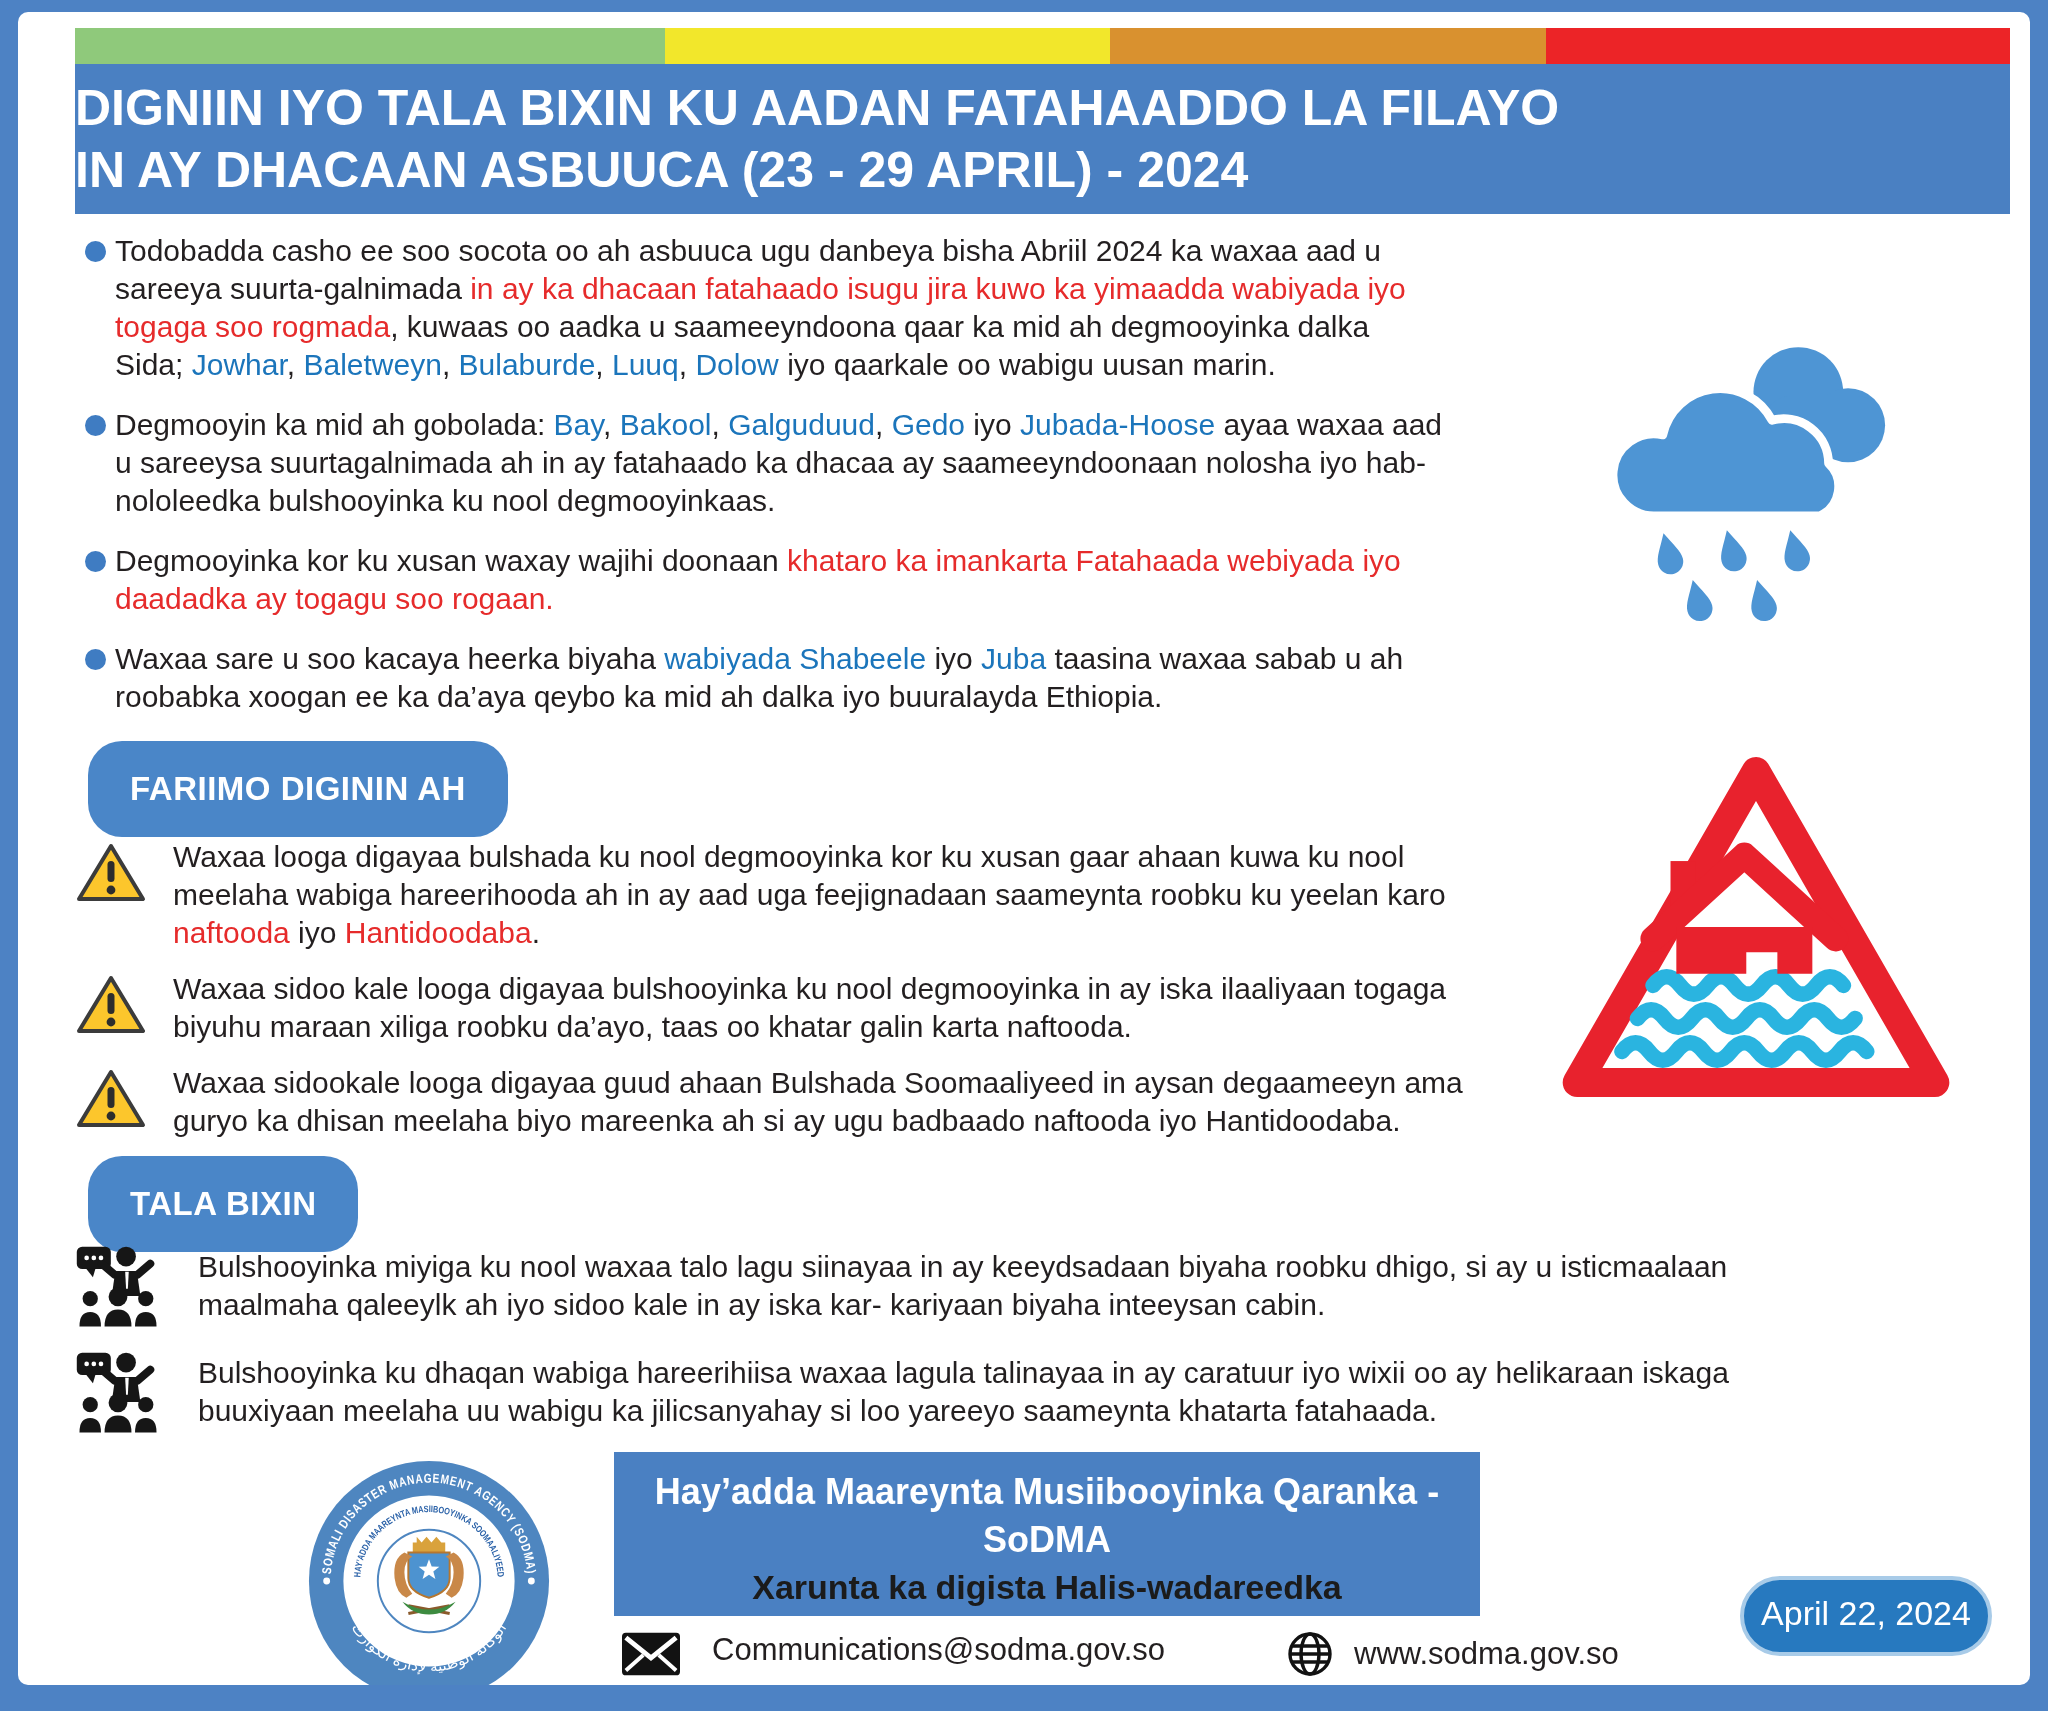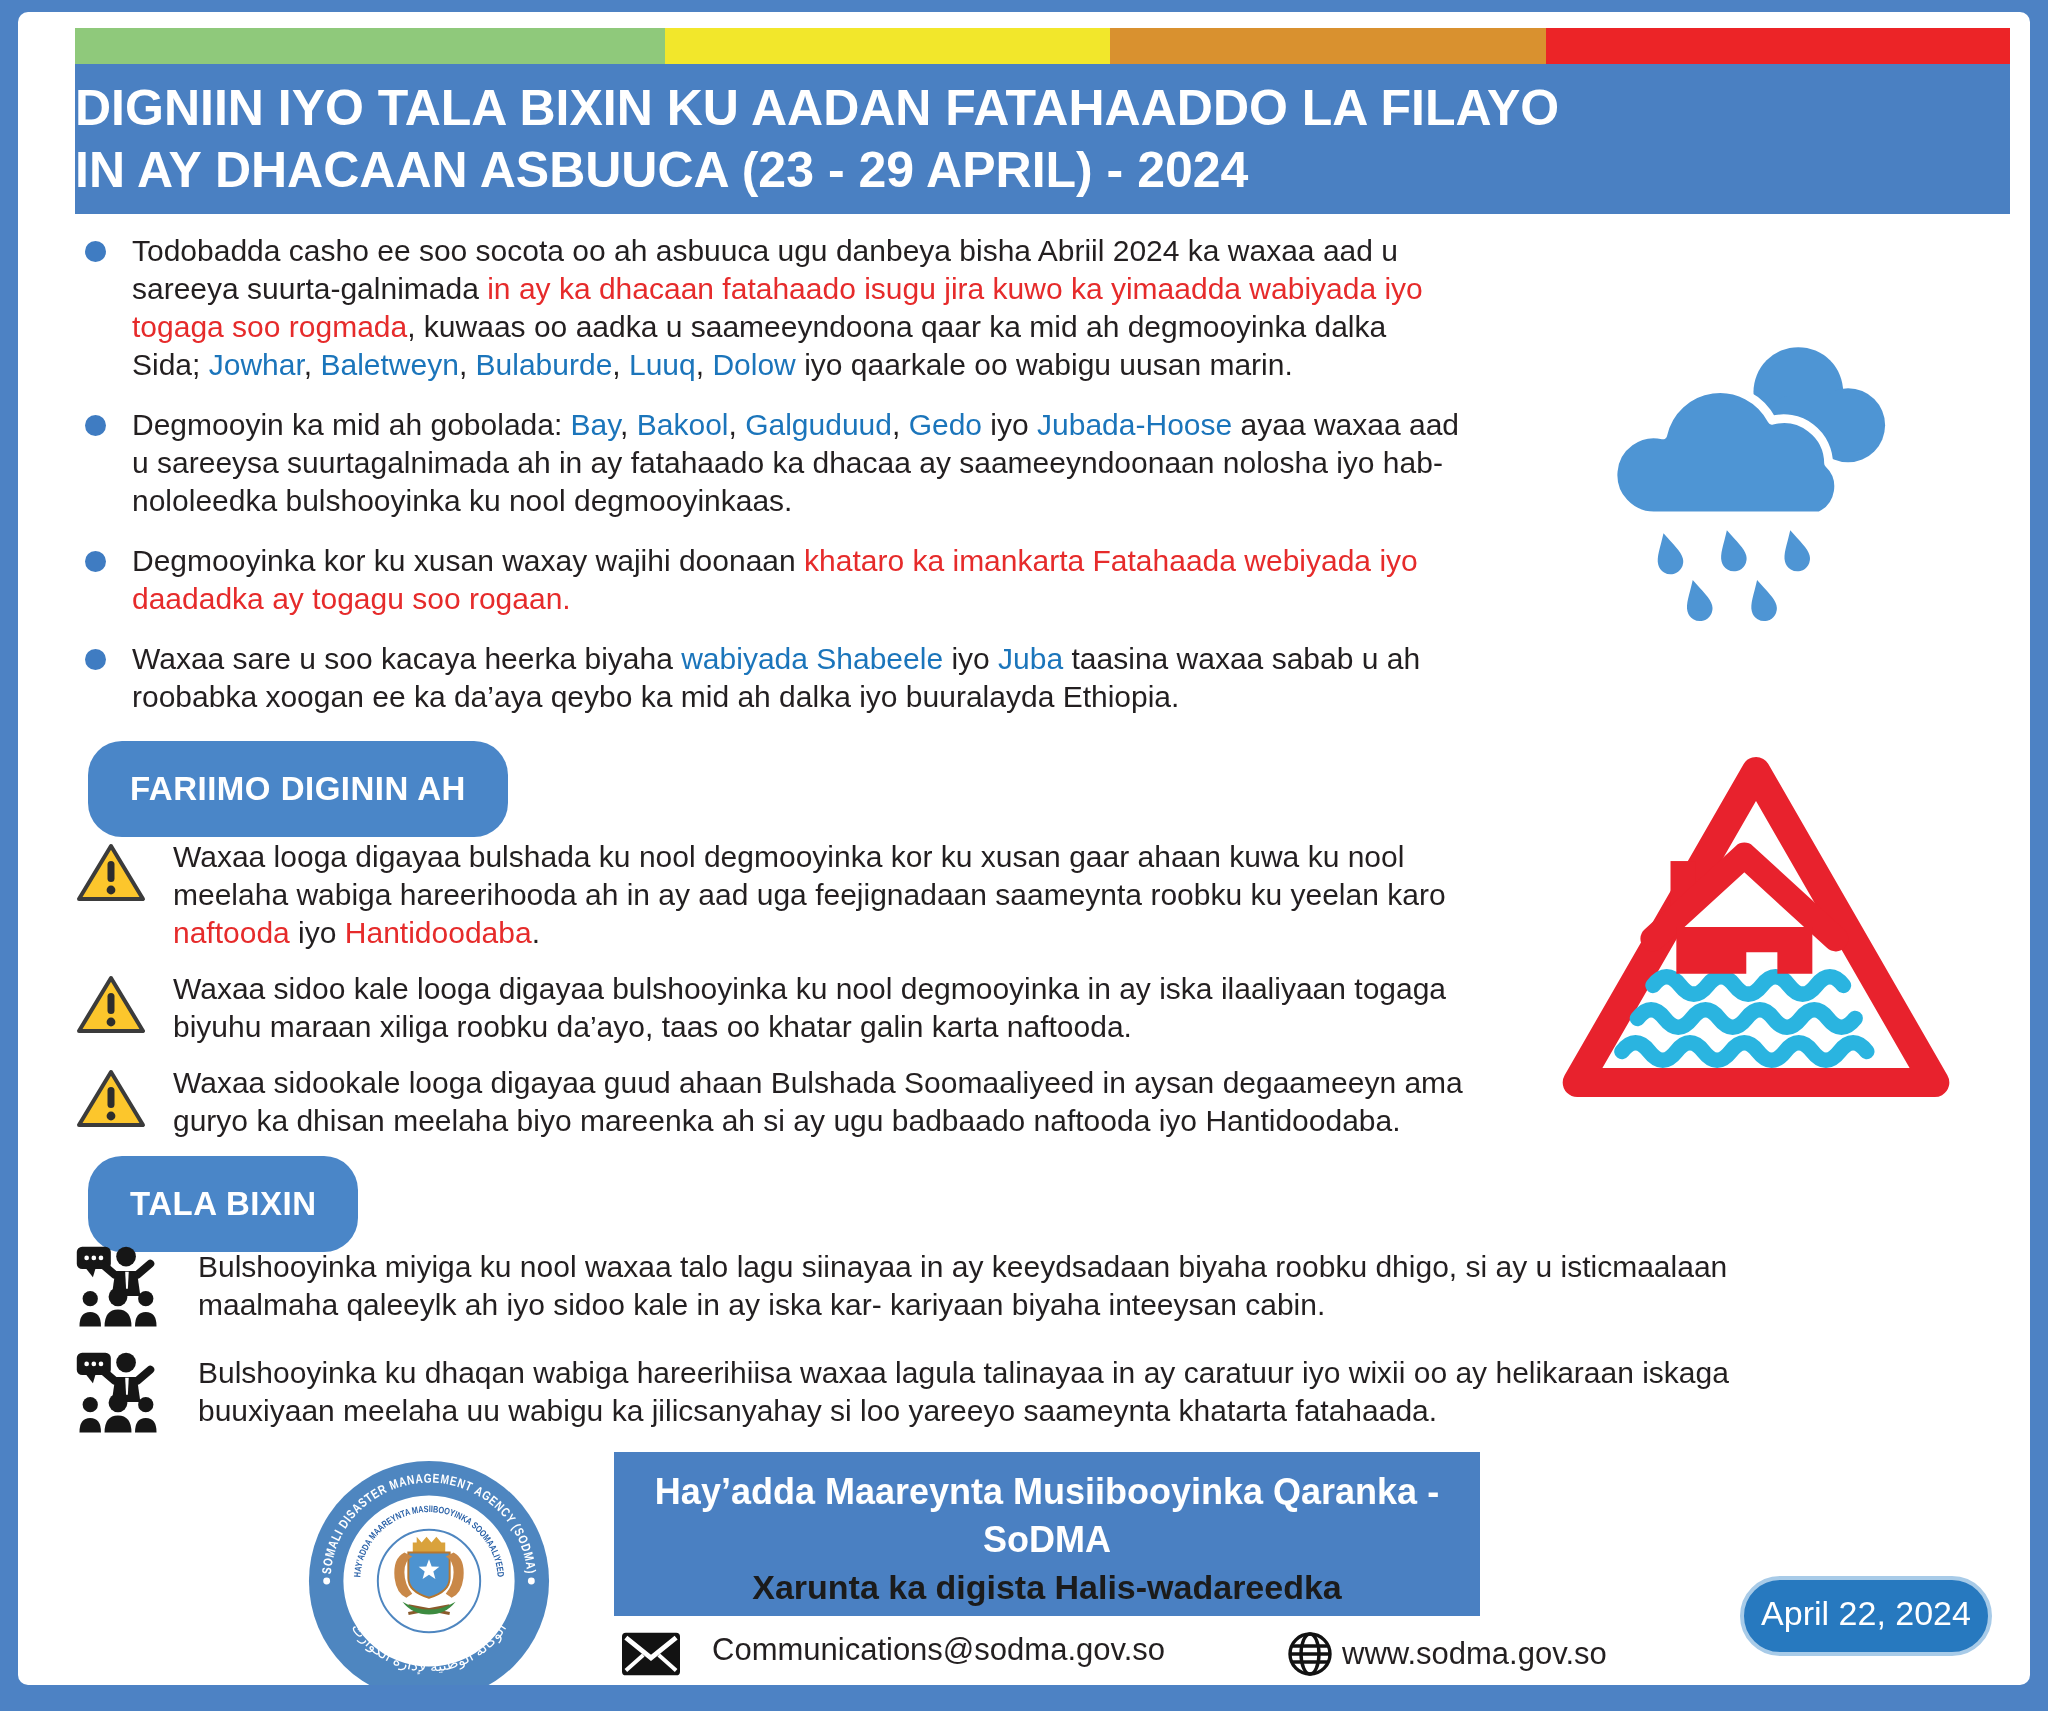--- a/index.html
+++ b/index.html
@@ -18,21 +18,21 @@
   .rs-yellow{width:23%;background:#f2e72b;}
   .rs-orange{width:22.5%;background:#d9912f;}
   .rs-red{width:24%;background:#ec2427;}
 
   .banner{position:absolute;left:75px;top:64px;width:1935px;height:150px;background:#4a80c2;color:#fff;
     text-align:left;font-weight:bold;z-index:2;}
   .banner div{font-size:50px;line-height:62px;}
   .banner .l1{margin-top:13px;}
 
   .bullets{position:absolute;left:85px;top:232px;width:1380px;z-index:2;}
-  .bullet{display:flex;gap:26px;margin-bottom:22px;}
+  .bullet{display:flex;gap:9px;margin-bottom:22px;}
   .dot{flex:0 0 21px;width:21px;height:21px;border-radius:50%;background:#3f7cc2;margin-top:9px;}
   .bullet p,.wrow p,.arow p{margin:0;font-size:30px;line-height:38px;}
   .bullet p{max-width:1330px;}
 
   .sg-red{color:#e62b2b;}
   .sg-link{color:#1b75bb;}
 
   .pill{position:absolute;background:#4a86c8;color:#fff;font-weight:bold;font-size:33px;line-height:64px;
     height:64px;padding:16px 42px;border-radius:34px;z-index:2;letter-spacing:.5px;}
   .pill-warn{left:88px;top:741px;}
@@ -53,21 +53,21 @@
 
   .logo{position:absolute;left:306px;top:1458px;z-index:2;}
 
   .orgbox{position:absolute;left:614px;top:1452px;width:866px;height:164px;background:#4a80c2;
     text-align:center;color:#fff;z-index:2;}
   .orgbox .o1{font-size:36px;font-weight:bold;margin-top:16px;line-height:48px;}
   .orgbox .o2{font-size:34px;font-weight:600;color:#1b1b1b;line-height:46px;}
   .orgbox .o3{font-size:26px;line-height:34px;}
 
   .contact-email{position:absolute;left:622px;top:1632px;display:flex;align-items:flex-start;gap:32px;z-index:2;font-size:31px;}
-  .contact-web{position:absolute;left:1286px;top:1630px;display:flex;align-items:center;gap:8px;z-index:2;font-size:31px;}
+  .contact-web{position:absolute;left:1286px;top:1630px;display:flex;align-items:center;gap:20px;z-index:2;font-size:31px;}
   .contact-email span,.contact-web span{white-space:nowrap;}
 
   .datepill{position:absolute;left:1740px;top:1576px;width:244px;height:72px;background:#2779bf;
     border:4px solid #a8cbe8;border-radius:40px;color:#fff;font-size:34px;text-align:center;line-height:66px;z-index:2;}
 </style>
 </head>
 <body>
 
 <div class="page">
   <div class="card"></div>

